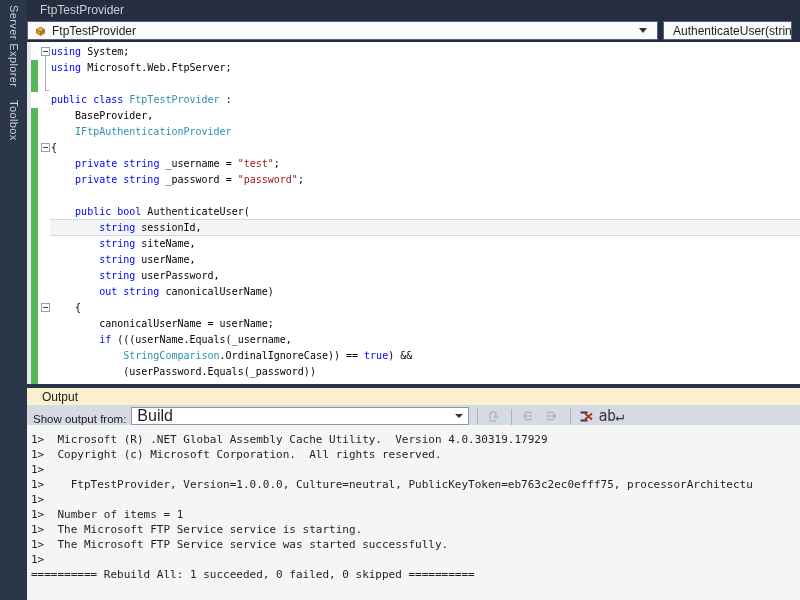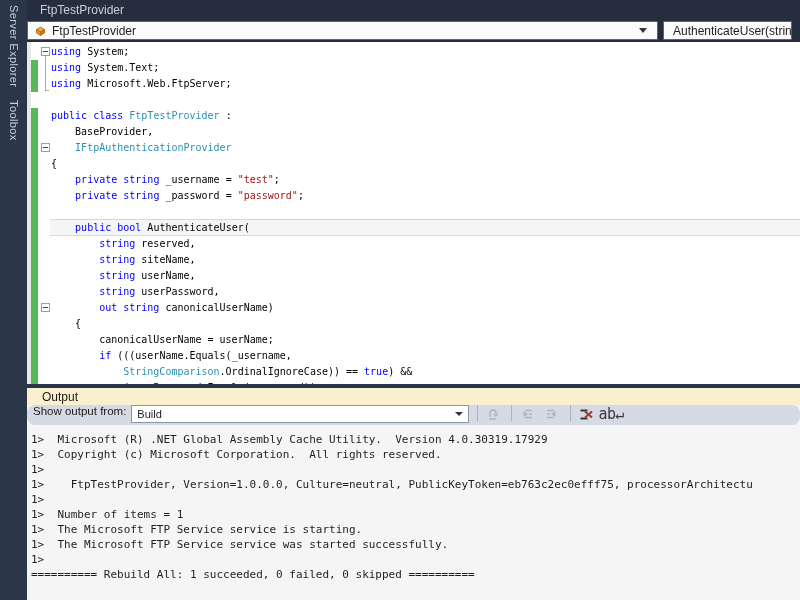--- a/index.html
+++ b/index.html
@@ -36,23 +36,23 @@
   .fold-box { position:absolute; left:14px; width:9px; height:9px; border:1px solid #9AA0AB; background:#FCFCFC; z-index:3; }
   .fold-box i { display:block; width:5px; height:1px; background:#444; margin:3px auto 0; }
   .outline-vline { position:absolute; left:18px; width:1px; background:#ABABAB; z-index:1; }
   .outline-tick { position:absolute; left:18px; width:4px; height:1px; background:#ABABAB; z-index:1; }
 
   
   #output { position:absolute; left:27px; top:384px; width:773px; height:216px; background:#F5F5F5; }
   #output-topline { height:4px; background:#2A354A; }
   #output-header { height:17px; background:#FBF0CE; display:flex; align-items:center; padding-left:15px; }
   #output-title { font-size:12px; color:#1A1A1A; }
-  #output-toolbar { height:20px; background:#D6DAE5; display:flex; align-items:flex-start;border-radius:8px; }
+  #output-toolbar { height:20px; background:#D6DAE5; display:flex; align-items:flex-end; }
   #sof-label { font-size:11.5px; color:#1A1A1A; margin-left:6px; white-space:nowrap; }
-  #build-combo { margin-left:5px; width:338px; height:18px; background:#FFFFFF; border:1px solid #8E96A5; display:flex; align-items:center; padding:0 5px; font-size:11px; color:#1E1E1E; }
+  #build-combo { margin-left:5px; width:338px; height:18px; background:#FFFFFF; border:1px solid #8E96A5; display:flex; align-items:center; padding:0 5px; font-size:16px; color:#1E1E1E; }
   .combo-arrow { margin-left:auto; width:0; height:0; border-left:4px solid transparent; border-right:4px solid transparent; border-top:4px solid #333; }
   .tb-sep { width:1px; height:16px; background:#A9B0BE; margin-left:8px; }
   .tb-btn { width:20px; height:18px; display:flex; align-items:center; justify-content:center; margin-left:5px; }
   .tb-btn.disabled { opacity:.55; }
   #wordwrap-btn { font-family:"DejaVu Sans Mono", monospace; font-size:15px; color:#3B3B3B; letter-spacing:-.5px; }
   #output-text { position:absolute; top:45px; left:0; right:0; bottom:0; background:#F5F5F5; overflow:hidden; padding:3px 0 12px 4px; }
   .out-line { height:15px; line-height:15px; font-family:"DejaVu Sans Mono", monospace; font-size:11px; color:#1E1E1E; white-space:pre; }
 </style>
 </head>
 <body>
@@ -90,32 +90,31 @@
     </div>
   </div>
 
   <div id="editor">
     <div id="indicator-margin"></div>
     <div class="outline-vline" style="top:13px;height:35px;"></div>
     <div class="outline-tick" style="top:48px;"></div>
     <div class="hl-band" style="top: 177px;"></div>
       <div id="code-lines">
         <div class="code-line"><span class="c-k">using</span><span class="c-p"> System;</span></div>
-        <div class="code-line"><span class="c-k">using</span><span class="c-p"> System.Text;</span></div>
         <div class="code-line"><span class="c-k">using</span><span class="c-p"> Microsoft.Web.FtpServer;</span></div>
         <div class="code-line"></div>
         <div class="code-line"><span class="c-k">public</span><span class="c-p"> </span><span class="c-k">class</span><span class="c-p"> </span><span class="c-t">FtpTestProvider</span><span class="c-p"> :</span></div>
         <div class="code-line"><span class="c-p">    BaseProvider,</span></div>
         <div class="code-line"><span class="c-p">    </span><span class="c-t">IFtpAuthenticationProvider</span></div>
         <div class="code-line"><span class="c-p">{</span></div>
         <div class="code-line"><span class="c-p">    </span><span class="c-k">private</span><span class="c-p"> </span><span class="c-k">string</span><span class="c-p"> _username = </span><span class="c-s">"test"</span><span class="c-p">;</span></div>
         <div class="code-line"><span class="c-p">    </span><span class="c-k">private</span><span class="c-p"> </span><span class="c-k">string</span><span class="c-p"> _password = </span><span class="c-s">"password"</span><span class="c-p">;</span></div>
         <div class="code-line"></div>
         <div class="code-line"><span class="c-p">    </span><span class="c-k">public</span><span class="c-p"> </span><span class="c-k">bool</span><span class="c-p"> AuthenticateUser(</span></div>
-        <div class="code-line"><span class="c-p">        </span><span class="c-k">string</span><span class="c-p"> reserved,</span></div>
+        <div class="code-line"><span class="c-p">        </span><span class="c-k">string</span><span class="c-p"> sessionId,</span></div>
         <div class="code-line"><span class="c-p">        </span><span class="c-k">string</span><span class="c-p"> siteName,</span></div>
         <div class="code-line"><span class="c-p">        </span><span class="c-k">string</span><span class="c-p"> userName,</span></div>
         <div class="code-line"><span class="c-p">        </span><span class="c-k">string</span><span class="c-p"> userPassword,</span></div>
         <div class="code-line"><span class="c-p">        </span><span class="c-k">out</span><span class="c-p"> </span><span class="c-k">string</span><span class="c-p"> canonicalUserName)</span></div>
         <div class="code-line"><span class="c-p">    {</span></div>
         <div class="code-line"><span class="c-p">        canonicalUserName = userName;</span></div>
         <div class="code-line"><span class="c-p">        </span><span class="c-k">if</span><span class="c-p"> (((userName.Equals(_username,</span></div>
         <div class="code-line"><span class="c-p">            </span><span class="c-t">StringComparison</span><span class="c-p">.OrdinalIgnoreCase)) == </span><span class="c-k">true</span><span class="c-p">) &amp;&amp;</span></div>
         <div class="code-line"><span class="c-p">            (userPassword.Equals(_password))</span></div>
       </div>

